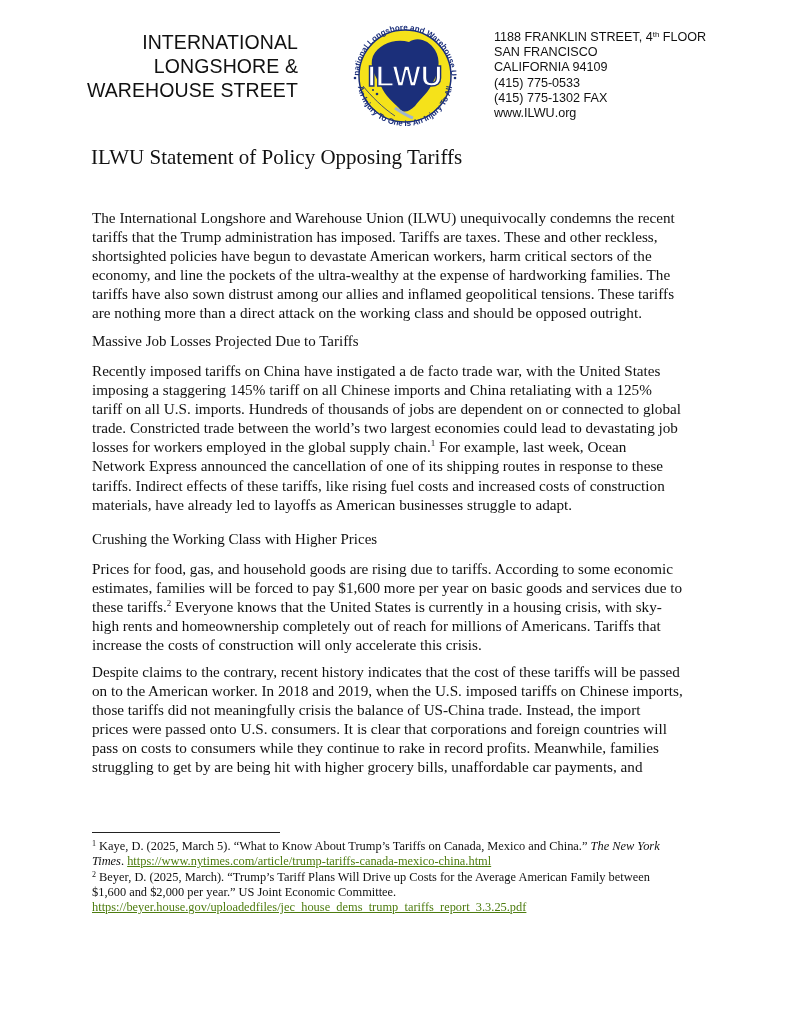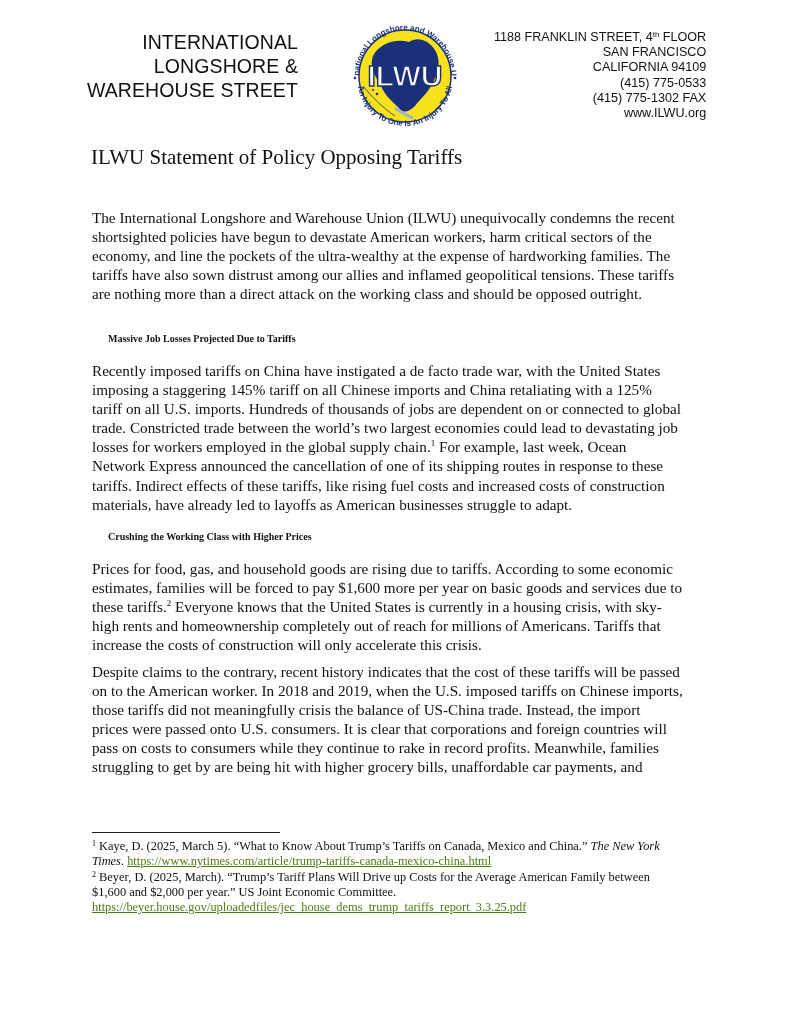--- a/index.html
+++ b/index.html
@@ -12,38 +12,38 @@
     text-align: right; color: #111; letter-spacing: 0.1px;
   }
   .org-name div { white-space: nowrap; }
 
   .logo { position: absolute; left: 343px; top: 16px; width: 124px; height: 118px; }
 
   .address {
     position: absolute; left: 494px; top: 30px;
     font-family: "Liberation Sans", sans-serif; font-size: 12.6px; line-height: 15.2px; color: #111;
   }
-  .address div { white-space: nowrap; text-align: right; }
+  .address div { white-space: nowrap; }
   .address sup { font-size: 8px; vertical-align: 4px; line-height: 0; }
 
   .title {
     position: absolute; left: 91px; top: 145px;
     font-family: "Liberation Serif", serif; font-size: 21px; color: #111; white-space: nowrap;
   }
 
   .body-text {
     position: absolute; left: 92px; width: 620px;
     font-family: "Liberation Serif", serif; font-size: 15.2px; line-height: 19.1px; color: #111;
   }
   .body-text .ln { white-space: nowrap; display: block; }
   .body-text sup { font-size: 9px; vertical-align: 6px; line-height: 0; }
 
   .heading {
-    position: absolute; left: 108px;
-    font-family: "Liberation Serif", serif; font-weight: bold; font-size: 10px; color: #111; white-space: nowrap;
+    position: absolute; left: 92px;
+    font-family: "Liberation Serif", serif; font-weight: normal; font-size: 15px; color: #111; white-space: nowrap;
   }
 
   .fn-rule { position: absolute; left: 92px; top: 832px; width: 188px; height: 1px; background: #222; }
 
   .footnotes {
     position: absolute; left: 92px; top: 839px; width: 620px;
     font-family: "Liberation Serif", serif; font-size: 12.4px; line-height: 15.3px; color: #111;
   }
   .footnotes .ln { white-space: nowrap; display: block; }
   .footnotes sup { font-size: 8px; vertical-align: 4px; line-height: 0; }
@@ -93,20 +93,21 @@
     <div>CALIFORNIA 94109</div>
     <div>(415) 775-0533</div>
     <div>(415) 775-1302 FAX</div>
     <div>www.ILWU.org</div>
   </div>
 
   <div class="title">ILWU Statement of Policy Opposing Tariffs</div>
 
   <div class="body-text" style="top: 208px;">
     <span class="ln">The International Longshore and Warehouse Union (ILWU) unequivocally condemns the recent</span>
+    <span class="ln">tariffs that the Trump administration has imposed. Tariffs are taxes. These and other reckless,</span>
     <span class="ln">shortsighted policies have begun to devastate American workers, harm critical sectors of the</span>
     <span class="ln">economy, and line the pockets of the ultra-wealthy at the expense of hardworking families. The</span>
     <span class="ln">tariffs have also sown distrust among our allies and inflamed geopolitical tensions. These tariffs</span>
     <span class="ln">are nothing more than a direct attack on the working class and should be opposed outright.</span>
   </div>
 
   <div class="heading" style="top: 333px;">Massive Job Losses Projected Due to Tariffs</div>
   <div class="body-text" style="top: 361px;">
     <span class="ln">Recently imposed tariffs on China have instigated a de facto trade war, with the United States</span>
     <span class="ln">imposing a staggering 145% tariff on all Chinese imports and China retaliating with a 125%</span>

